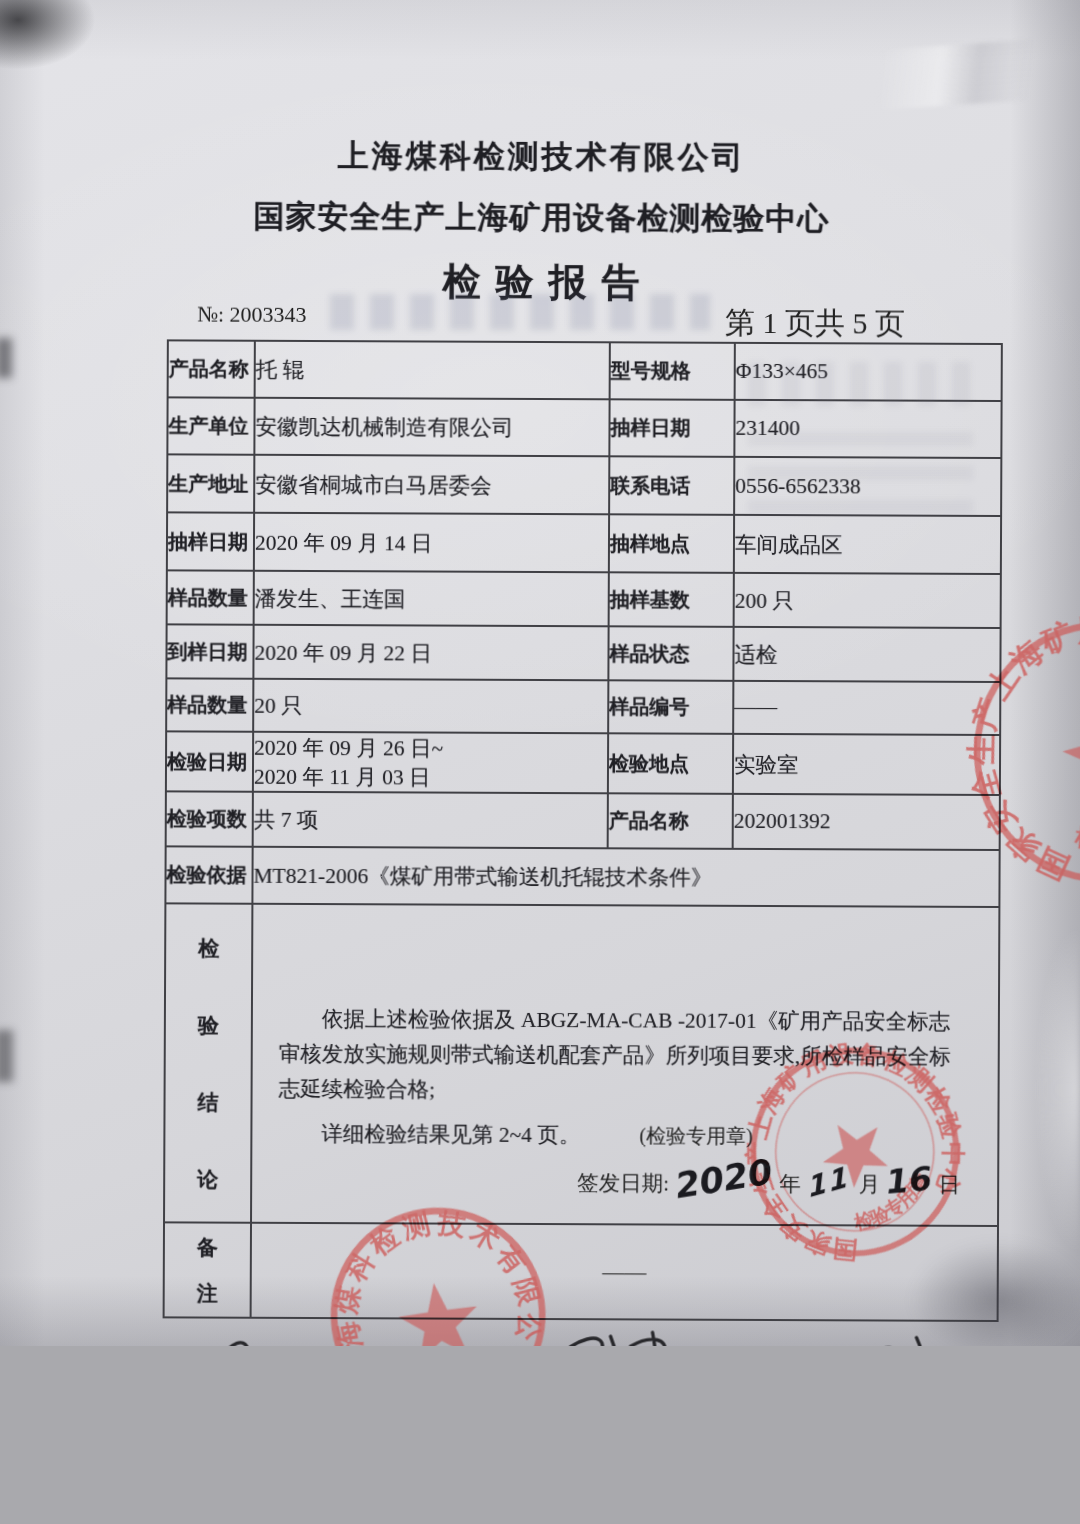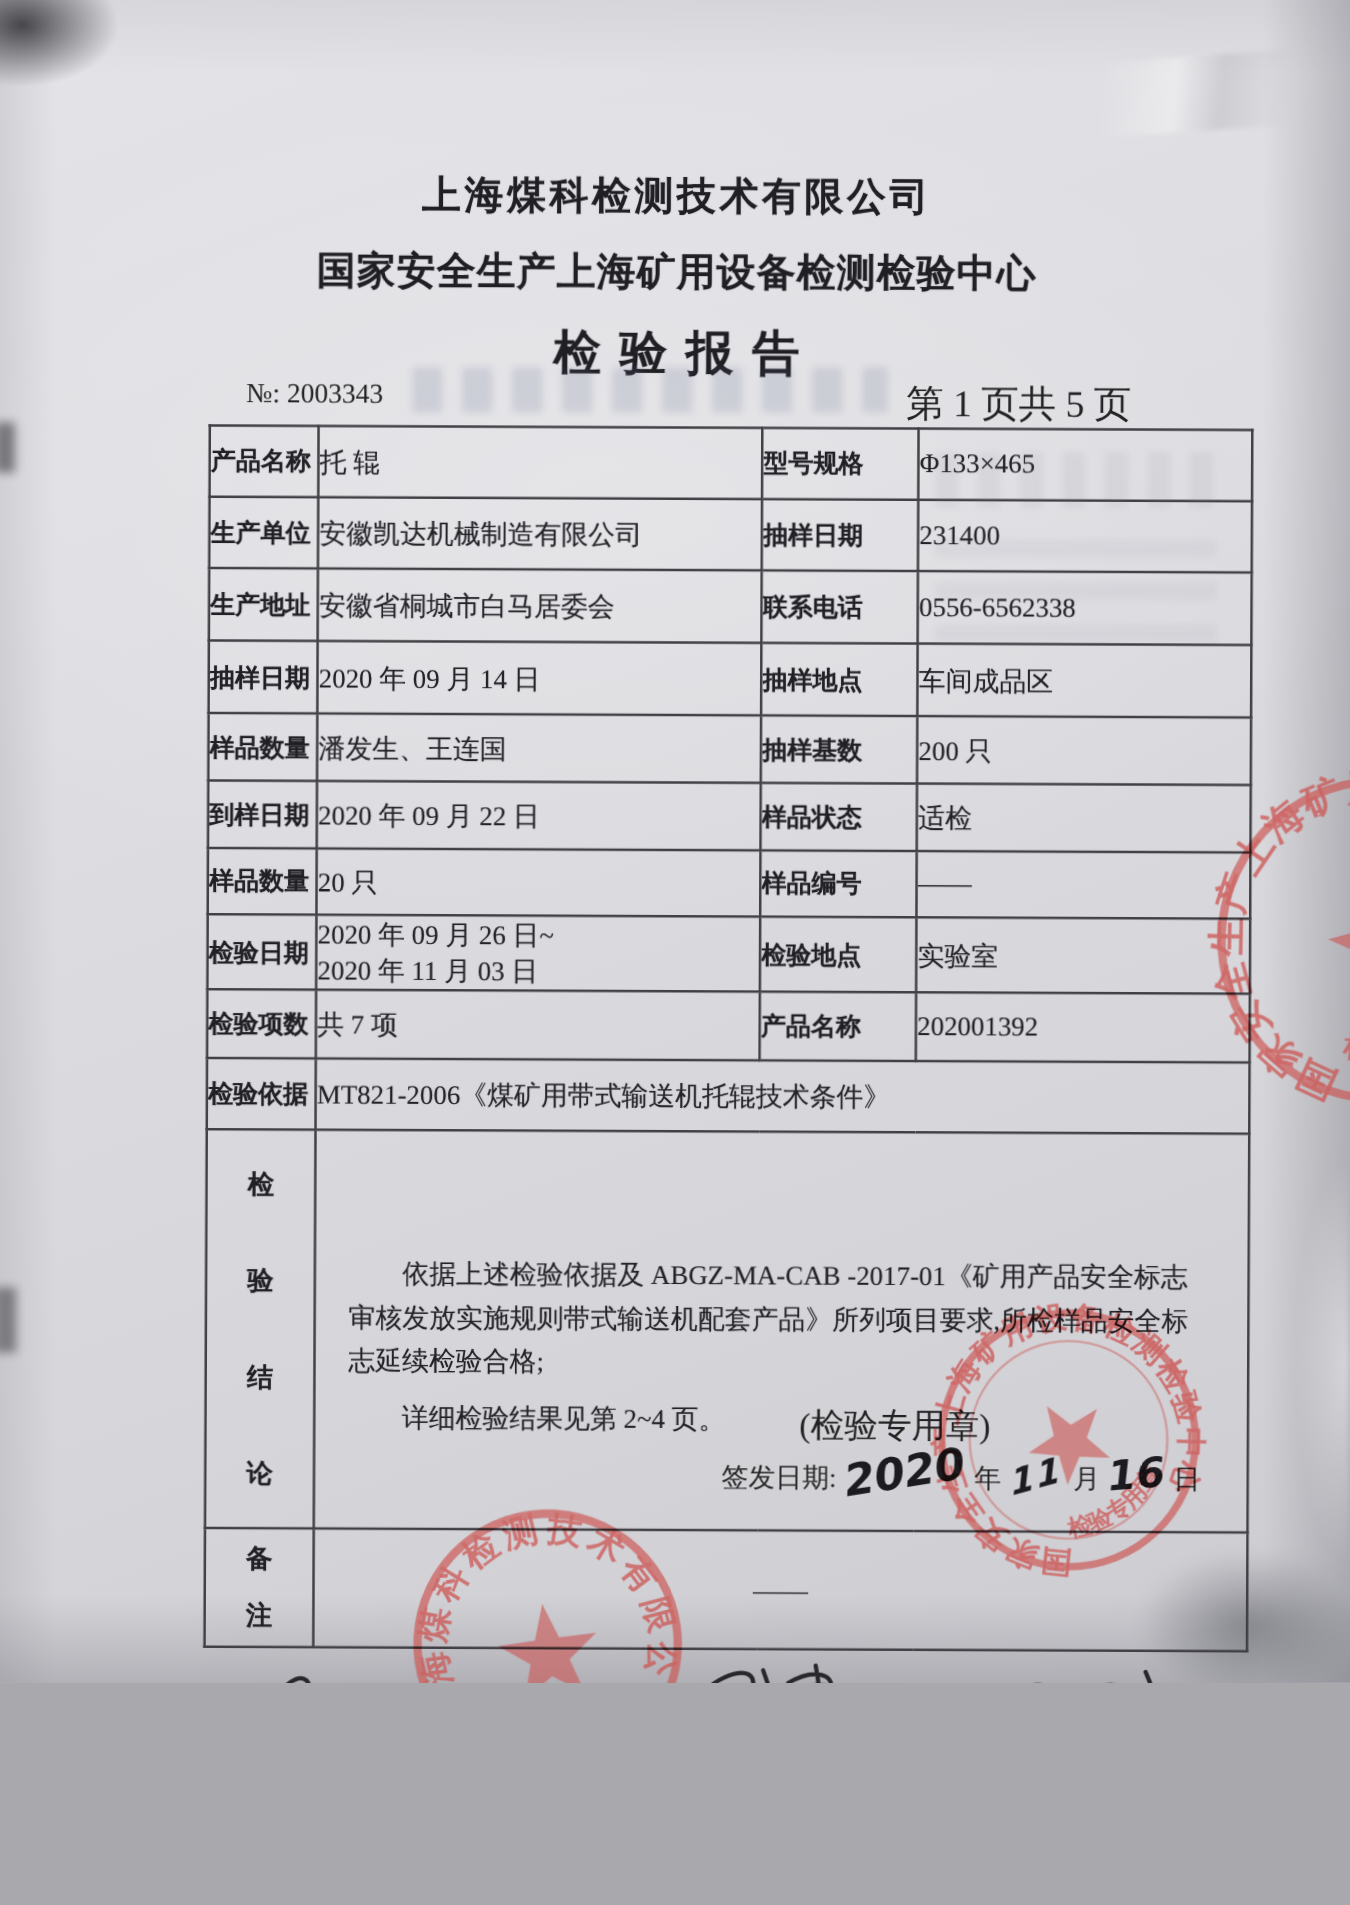--- a/index.html
+++ b/index.html
@@ -37,21 +37,21 @@
   .vlabel{font-size:21px;font-weight:700;text-align:center;color:#202025;white-space:pre-line;
     line-height:77px;text-shadow:0 0 1px rgba(40,40,50,.35);}
   .vlabel.small{line-height:46px;}
   .concl{vertical-align:top;}
   .concl .inner{padding:26px 30px 0 26px;font-family:"Liberation Serif",serif;font-size:21.5px;
     line-height:35px;color:#222227;text-shadow:0 0 1px rgba(40,40,50,.3);}
   .concl p{margin:0;text-indent:2em;}
   .concl p+p{margin-top:10px;}
   .remark-val{text-align:center;font-family:"Liberation Serif",serif;font-size:22px;color:#222;}
   .seal-note{position:absolute;left:642px;top:1122px;font-family:"Liberation Serif",serif;
-    font-size:27px;color:#222;}
+    font-size:20px;color:#222;}
   .issue-line{position:absolute;left:580px;top:1158px;font-family:"Liberation Serif",serif;
     font-size:21.5px;color:#222;white-space:nowrap;}
   .hw{font-family:"DejaVu Sans",sans-serif;font-style:italic;font-weight:700;color:#1b1b20;
     display:inline-block;}
   .hw-year{font-size:35px;transform:rotate(-9deg);margin:0 1px;}
   .hw-month{font-size:28px;transform:rotate(-16deg) skewX(-12deg);letter-spacing:2px;margin:0 2px;}
   .hw-day{font-size:33px;transform:rotate(-5deg);margin:0 1px;}
   .sig-label{position:absolute;font-size:22px;font-weight:700;color:#202025;}
   .sig-ink{position:absolute;z-index:26;}
   .stamp{position:absolute;z-index:20;mix-blend-mode:multiply;opacity:.85;filter:blur(.5px);}

